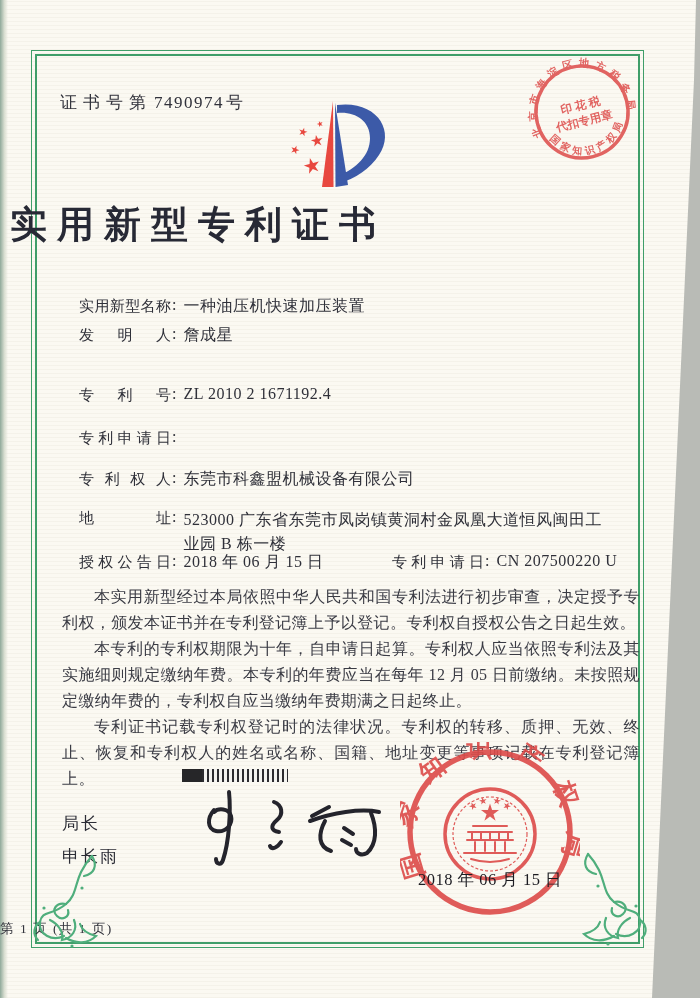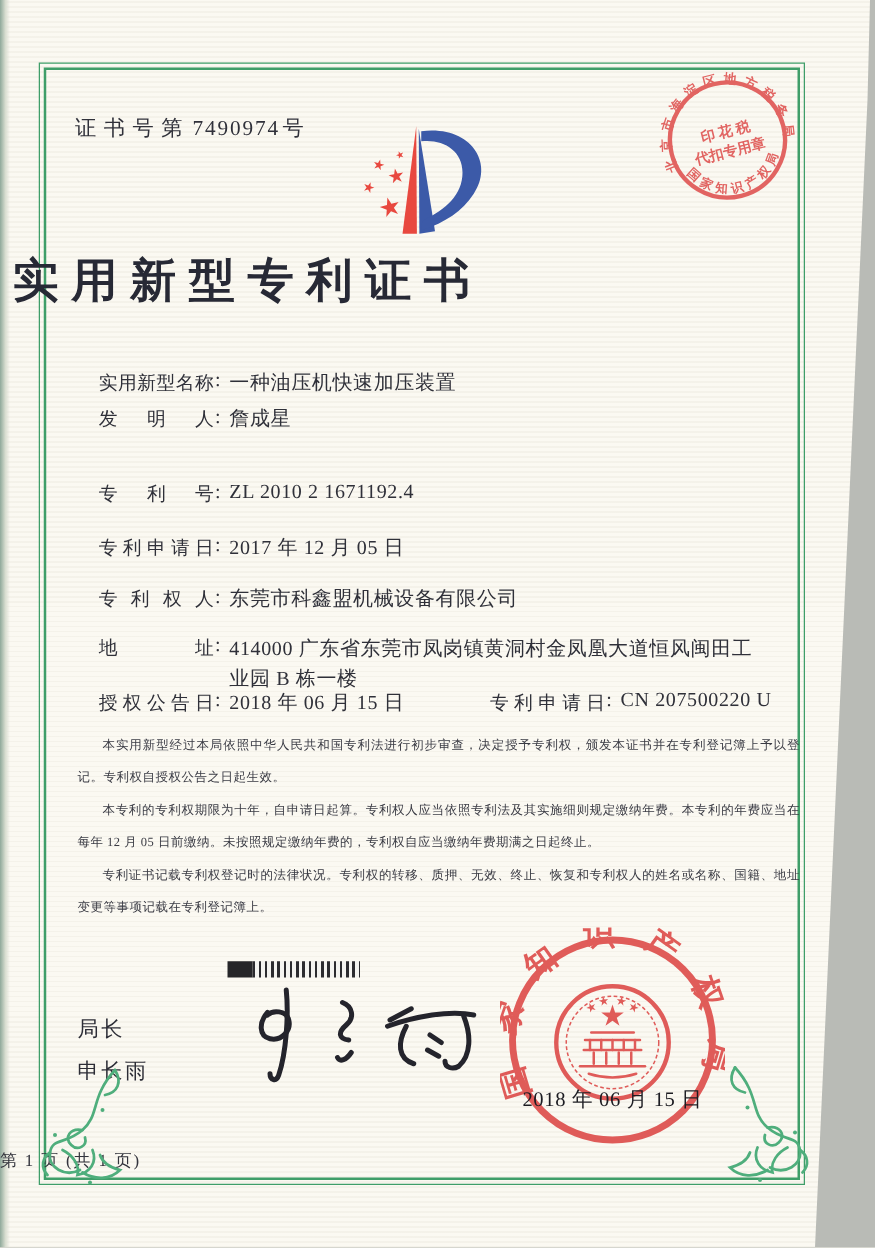--- a/index.html
+++ b/index.html
@@ -21,21 +21,21 @@
   .cert-no .sp{letter-spacing:6px;}
   .cert-no .num{letter-spacing:1.5px;margin:0 2px;}
   .title{position:absolute;left:0;top:200px;width:700px;text-align:left;
     font-size:37px;font-weight:bold;letter-spacing:10px;padding-left:10px;
     box-sizing:border-box;color:#272935;}
   .frow{position:absolute;left:79px;display:flex;align-items:flex-start;font-size:16px;color:#2f3039;}
   .flabel{display:inline-block;width:92px;font-size:15px;text-align:justify;text-align-last:justify;padding-top:1px;}
   .fcolon{margin-left:1px;}
   .fvalue{margin-left:7px;letter-spacing:.5px;}
   .fvalue.addr{display:inline-block;width:434px;line-height:24px;}
-  .body-text{position:absolute;left:62px;top:584px;width:578px;font-size:10px;
+  .body-text{position:absolute;left:62px;top:584px;width:578px;font-size:16px;
     line-height:26px;color:#3a3b44;text-align:justify;letter-spacing:.4px;}
   .body-text p{margin:0;text-indent:2em;}
   .sig-title{position:absolute;left:62px;top:812px;font-size:17px;letter-spacing:2px;color:#2c2d36;}
   .sig-name{position:absolute;left:62px;top:845px;font-size:17px;letter-spacing:2px;color:#2c2d36;}
   .signature-svg{position:absolute;left:192px;top:772px;}
   .barcode{position:absolute;left:182px;top:769px;width:106px;height:13px;display:flex;opacity:.9;}
   .barcode .solid{width:20px;background:#101014;}
   .barcode .stripes{flex:1;background:repeating-linear-gradient(90deg,#15151a 0 2px,#f3f3f0 2px 5px);}
   .seal-main{position:absolute;left:400px;top:742px;}
   .seal-date{position:absolute;left:400px;top:869px;width:180px;text-align:center;
@@ -146,31 +146,30 @@
     <span class="fvalue">詹成星</span>
   </div>
   <div class="frow" style="top:385px">
     <span class="flabel">专利号</span>
     <span class="fcolon">:</span>
     <span class="fvalue">ZL 2010 2 1671192.4</span>
   </div>
   <div class="frow" style="top:428px">
     <span class="flabel">专利申请日</span>
     <span class="fcolon">:</span>
-    <span class="fvalue">2017 年 12 月 05 日</span>
   </div>
   <div class="frow" style="top:469px">
     <span class="flabel">专利权人</span>
     <span class="fcolon">:</span>
     <span class="fvalue">东莞市科鑫盟机械设备有限公司</span>
   </div>
   <div class="frow" style="top:508px">
     <span class="flabel">地址</span>
     <span class="fcolon">:</span>
-    <span class="fvalue addr">414000 广东省东莞市凤岗镇黄洞村金凤凰大道恒风闽田工业园 B 栋一楼</span>
+    <span class="fvalue addr">523000 广东省东莞市凤岗镇黄洞村金凤凰大道恒风闽田工业园 B 栋一楼</span>
   </div>
   <div class="frow" style="top:552px">
     <span class="flabel">授权公告日</span>
     <span class="fcolon">:</span>
     <span class="fvalue">2018 年 06 月 15 日</span>
   </div>
   <div class="frow" style="top:552px;left:392px">
     <span class="flabel">专利申请日</span>
     <span class="fcolon">:</span>
     <span class="fvalue">CN 207500220 U</span>

